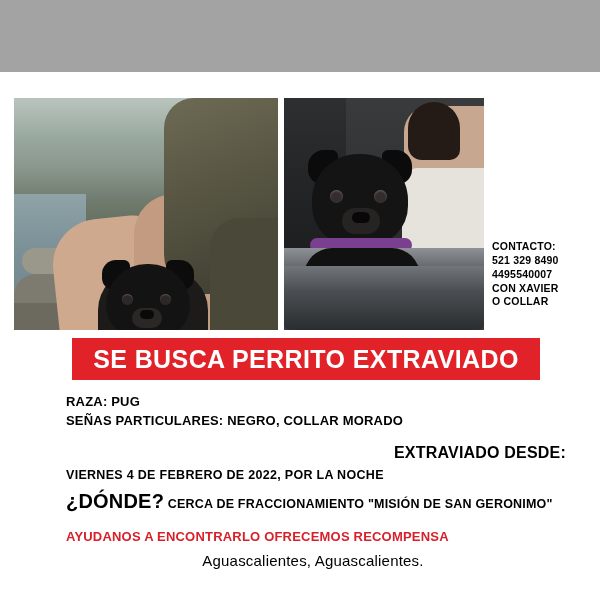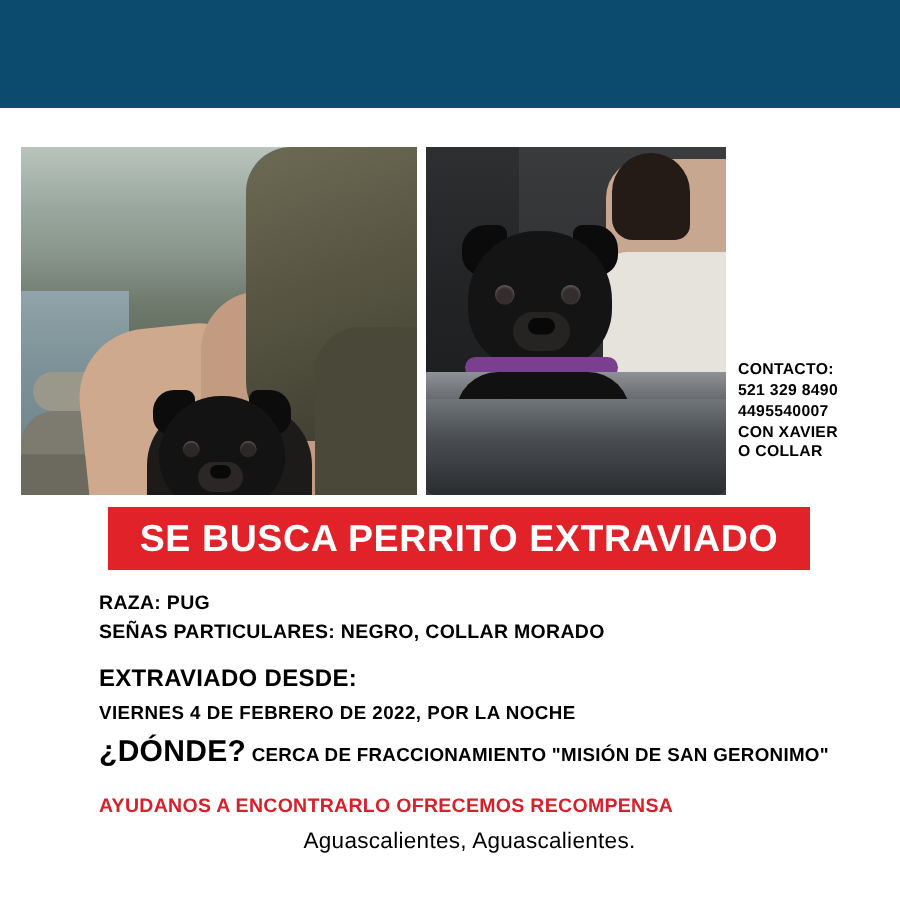--- a/index.html
+++ b/index.html
@@ -10,21 +10,21 @@
   body {
     width: 600px;
     height: 600px;
     overflow: hidden;
     font-family: "Liberation Sans", sans-serif;
   }
   .poster {
     position: relative;
     width: 600px;
     height: 439px;
-    background: #0c4a6e;
+    background: #a3a3a3;
   }
   .sheet {
     position: absolute;
     left: 0;
     top: 72px;
     width: 600px;
     height: 528px;
     background: #ffffff;
   }
 
@@ -233,20 +233,21 @@
     font-size: 13px;
     letter-spacing: 0.2px;
     margin-bottom: 4px;
   }
   .line-marks { margin-bottom: 16px; }
   .line-since {
     font-weight: bold;
     font-size: 16px;
     letter-spacing: 0.2px;
     margin-bottom: 6px;
+    text-align: right;
   }
   .line-date {
     font-size: 12.5px;
     font-weight: bold;
     letter-spacing: 0.3px;
     margin-bottom: 8px;
   }
   .line-where {
     font-size: 12.5px;
     font-weight: bold;

